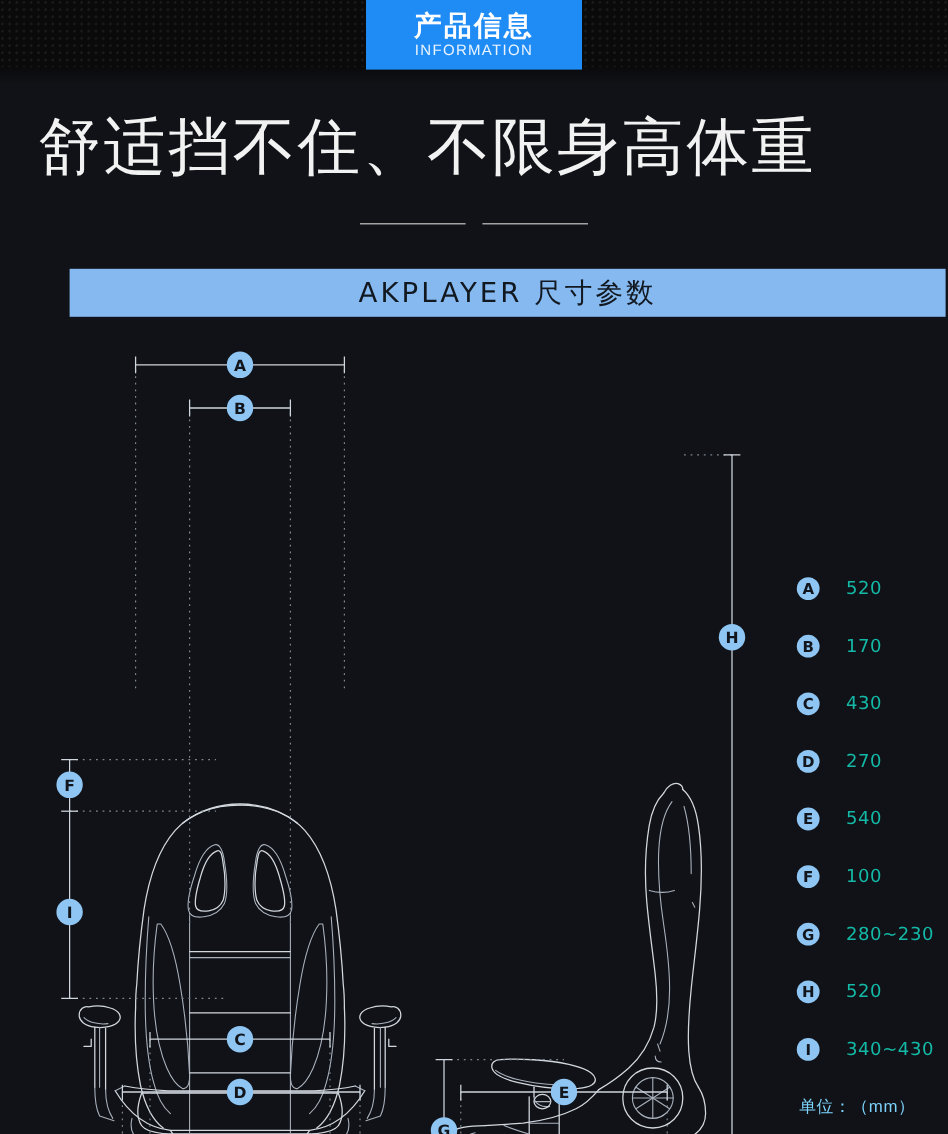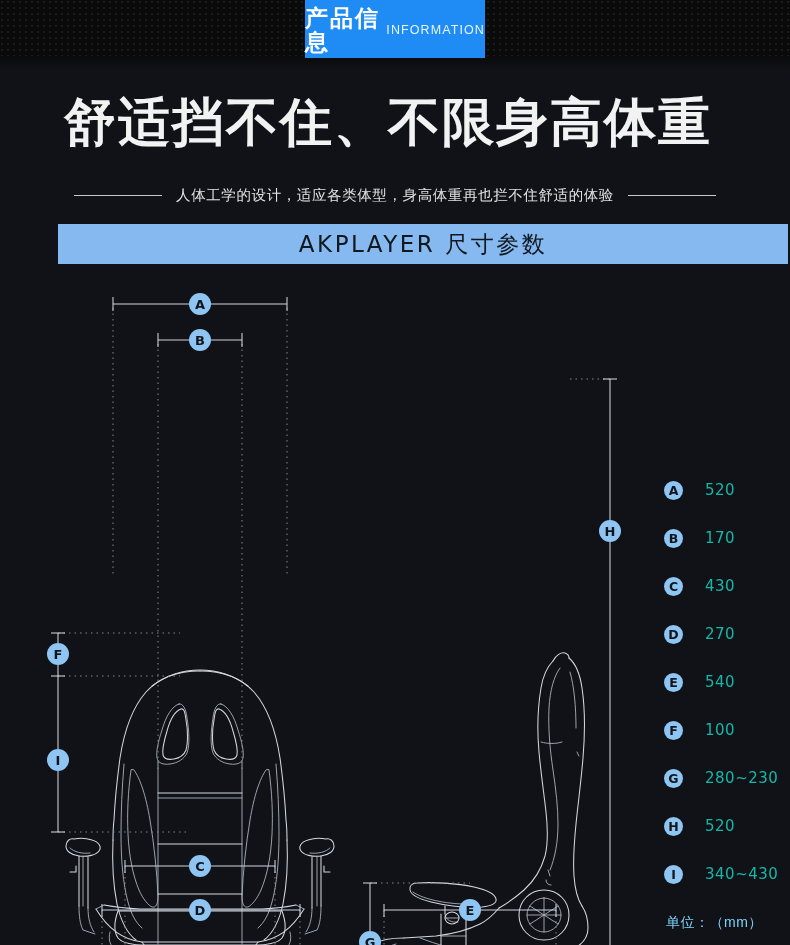--- a/index.html
+++ b/index.html
@@ -33,21 +33,21 @@
     background: linear-gradient(to bottom, #0a0a0b, #101217);
   }
 
   
   .info-banner {
     position: absolute;
     left: 305px; top: 0;
     width: 180px; height: 58px;
     background: #1f8cf5;
     display: flex;
-    flex-direction: row;
+    flex-direction: column;
     align-items: center;
     justify-content: center;
     box-sizing: border-box;
     padding-top: 2px;
   }
   .info-banner .cn {
     color: #ffffff;
     font-size: 23px;
     font-weight: bold;
     letter-spacing: 2px;
@@ -59,24 +59,24 @@
     letter-spacing: 1.1px;
     line-height: 1.4;
     margin-top: 1px;
   }
 
   
   .headline {
     position: absolute;
     left: 0; top: 88px;
     width: 712px;
-    text-align: right;
+    text-align: center;
     color: #f2f2f2;
     font-size: 52px;
-    font-weight: 700;
+    font-weight: 400;
     letter-spacing: 2px;
     font-family: "DejaVu Sans", "Liberation Sans", sans-serif;
     white-space: nowrap;
   }
 
   
   .subtitle-row {
     position: absolute;
     left: 0; top: 186px;
     width: 790px;
@@ -173,21 +173,20 @@
 
   <div class="info-banner">
     <div class="cn">产品信息</div>
     <div class="en">INFORMATION</div>
   </div>
 
   <div class="headline">舒适挡不住、不限身高体重</div>
 
   <div class="subtitle-row">
     <span class="sub-rule"></span>
-    <span class="subtitle-text">人体工学的设计，适应各类体型，身高体重再也拦不住舒适的体验</span>
     <span class="sub-rule"></span>
   </div>
 
   <div class="spec-bar">
     <span class="spec-bar-text">AKPLAYER 尺寸参数</span>
   </div>
 
   <div class="drawing">
   <svg width="790" height="673" viewBox="0 0 790 673">
     <defs>

